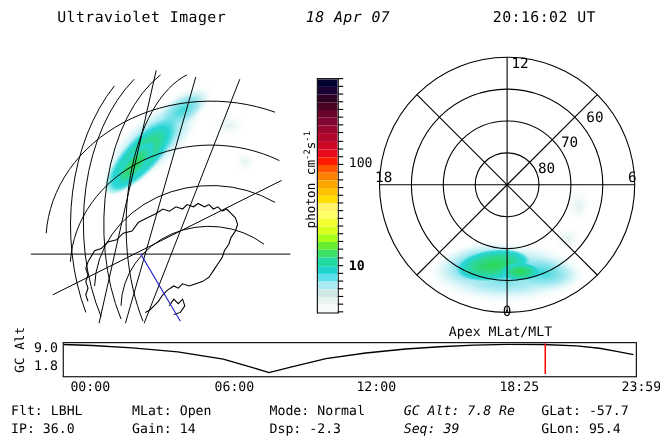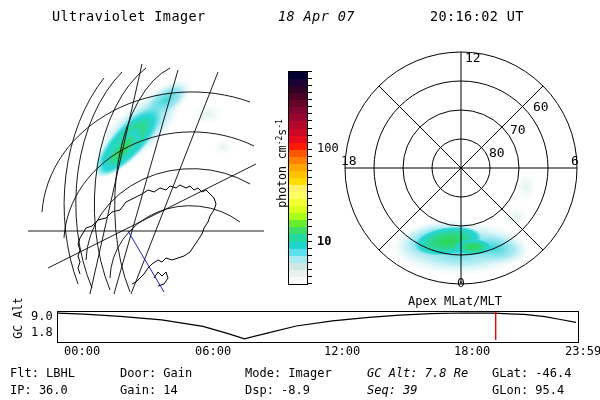--- a/index.html
+++ b/index.html
@@ -23,21 +23,21 @@
   }
   #header-bar span {
     position: absolute;
     top: 8px;
     font-size: 13.5px;
     letter-spacing: 0.4px;
     white-space: nowrap;
   }
   #instrument-title { left: 52px; }
   #observation-date { left: 278px; font-style: italic; }
-  #observation-time { left: 430px; }
+  #observation-time { left: 448px; }
 
   
   #geographic-panel {
     left: 18px; top: 42px; width: 250px; height: 252px;
   }
   #polar-panel {
     left: 330px; top: 42px; width: 262px; height: 252px;
   }
   .plot-svg { display: block; }
 
@@ -356,32 +356,32 @@
   <div id="orbit-plot-box">
     <svg width="518" height="28" viewBox="0 0 518 28" preserveAspectRatio="none">
       <polyline id="orbit-trace" fill="none" stroke="#000000" stroke-width="1.2" points="0.0,1.2 25.9,2.1 62.2,4.3 103.6,7.9 145.0,14.4 170.9,21.9 186.5,26.8 207.2,21.6 238.3,14.0 274.5,8.9 310.8,5.3 341.9,3.2 373.0,1.7 404.0,1.0 435.1,1.2 466.2,2.4 486.9,4.6 502.5,7.5 518.0,10.4"></polyline>
       <line id="orbit-time-marker" x1="437.7" y1="0" x2="437.7" y2="28" stroke="#ff0000" stroke-width="1.4"></line>
     </svg>
   </div>
 
   <div class="orbit-xtick" id="xt0" style="left:36px;">00:00</div>
   <div class="orbit-xtick" id="xt1" style="left:167px;">06:00</div>
   <div class="orbit-xtick" id="xt2" style="left:296px;">12:00</div>
-  <div class="orbit-xtick" id="xt3" style="left:426px;">18:00</div>
+  <div class="orbit-xtick" id="xt3" style="left:426px;">18:25</div>
   <div class="orbit-xtick" id="xt4" style="left:537px;">23:59</div>
 </div>
 
 <div id="status-bar" class="abs">
   <div class="status-cell status-row-1 col-1">Flt: LBHL</div>
   <div class="status-cell status-row-2 col-1">IP: 36.0</div>
 
-  <div class="status-cell status-row-1 col-2">Door: Gain</div>
+  <div class="status-cell status-row-1 col-2">MLat: Open</div>
   <div class="status-cell status-row-2 col-2">Gain: 14</div>
 
-  <div class="status-cell status-row-1 col-3">Mode: Imager</div>
-  <div class="status-cell status-row-2 col-3">Dsp:   -8.9</div>
+  <div class="status-cell status-row-1 col-3">Mode: Normal</div>
+  <div class="status-cell status-row-2 col-3">Dsp:   -2.3</div>
 
   <div class="status-cell status-row-1 col-4">GC Alt: 7.8 Re</div>
   <div class="status-cell status-row-2 col-4">Seq: 39</div>
 
-  <div class="status-cell status-row-1 col-5">GLat: -46.4</div>
+  <div class="status-cell status-row-1 col-5">GLat: -57.7</div>
   <div class="status-cell status-row-2 col-5">GLon:  95.4</div>
 </div>
 
 </body></html>

